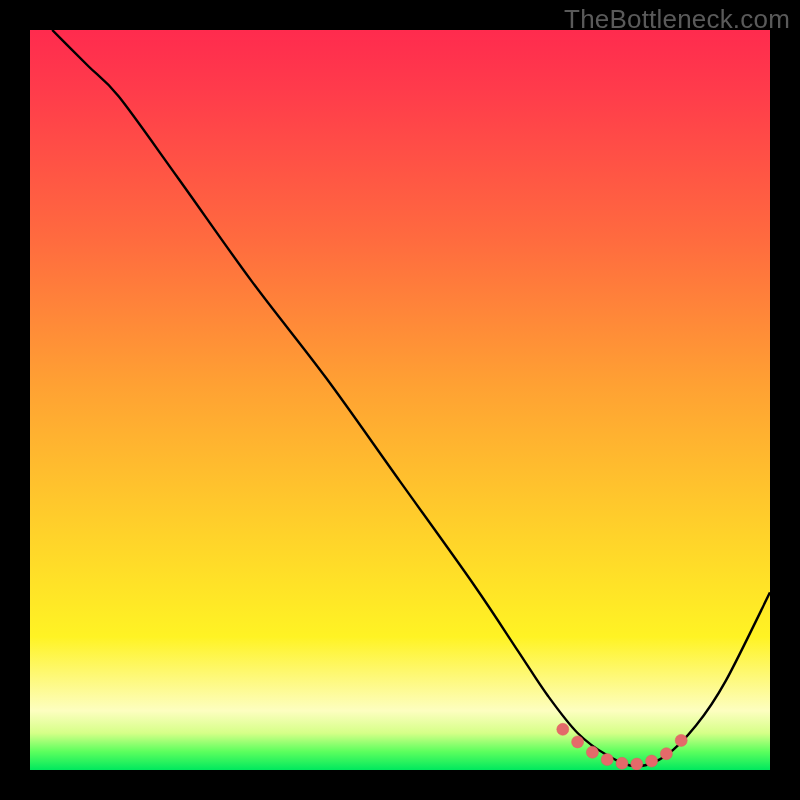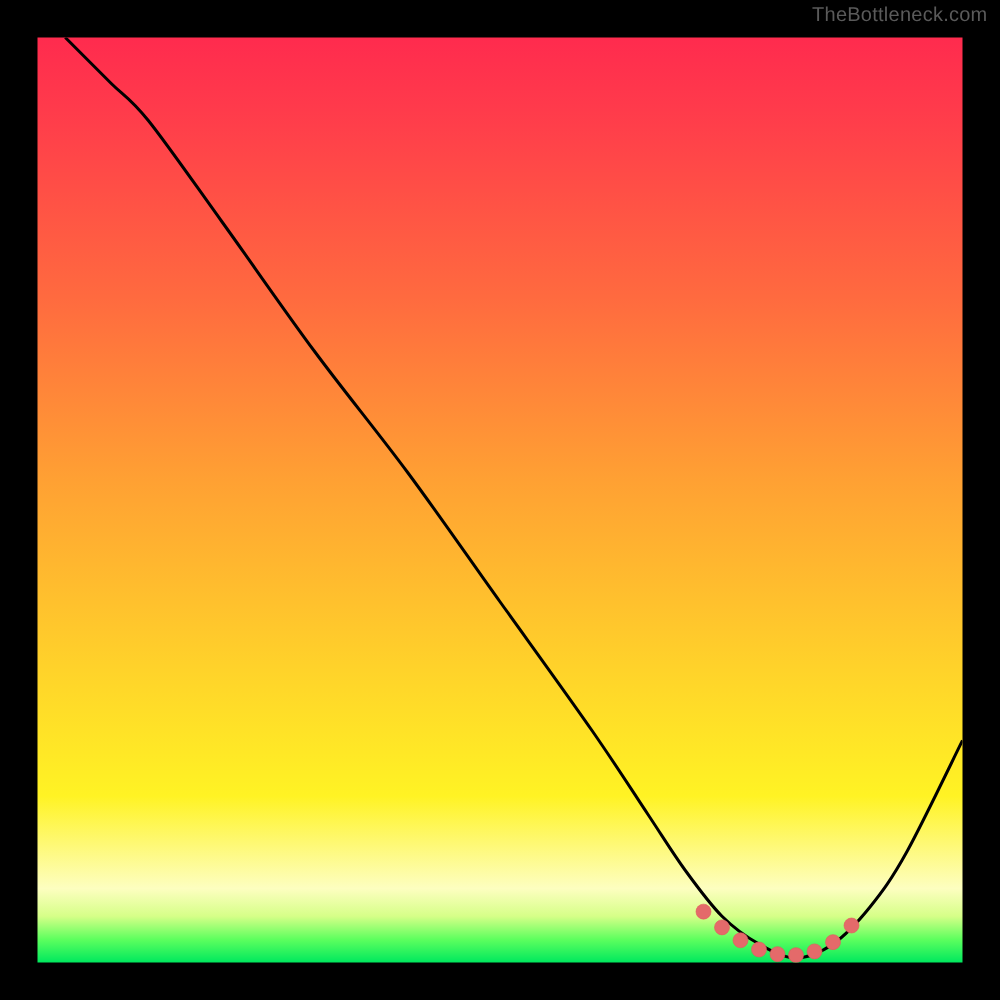--- a/index.html
+++ b/index.html
@@ -15,21 +15,21 @@
     position: relative;
     width: 800px;
     height: 800px;
     background: #000;
   }
   .watermark {
     position: absolute;
     top: 4px;
     right: 10px;
     color: #5a5a5a;
-    font-size: 16px;
+    font-size: 26px;
     font-weight: 500;
     letter-spacing: 0.2px;
     z-index: 10;
   }
   .plot {
     position: absolute;
     left: 30px;
     top: 30px;
     width: 740px;
     height: 740px;

